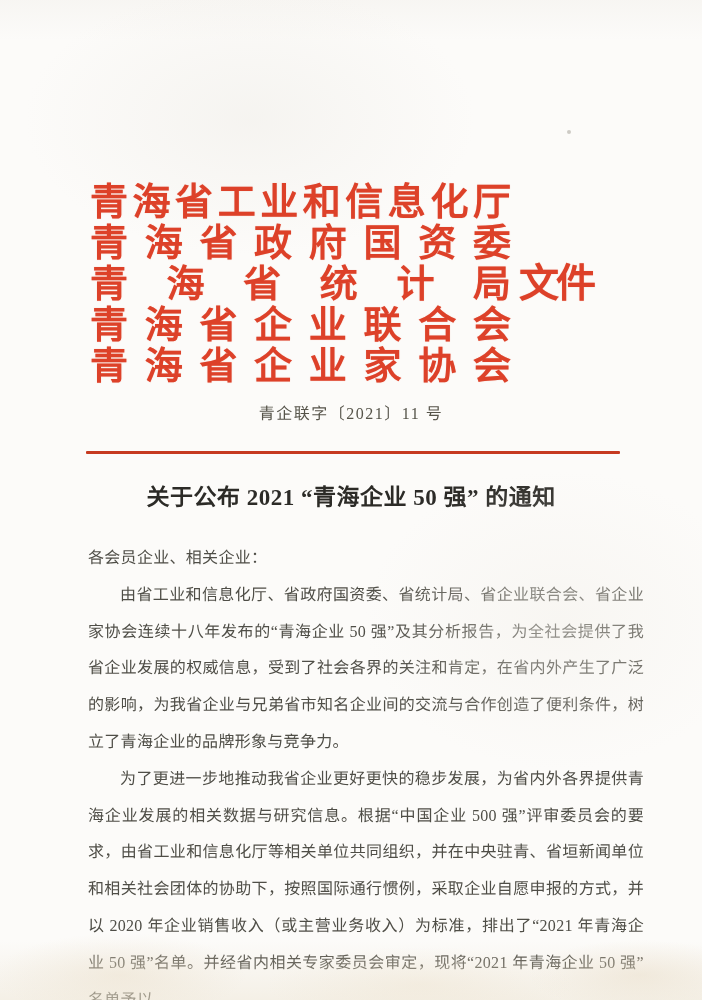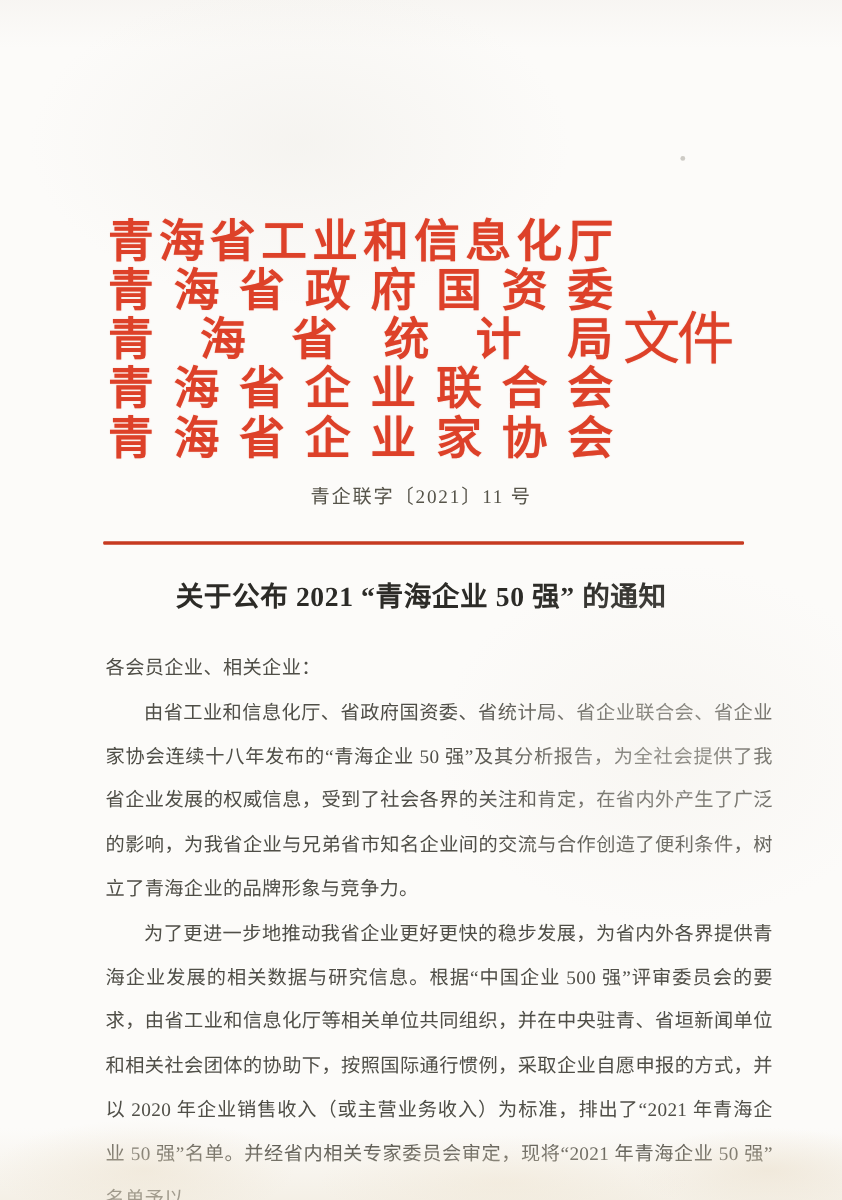--- a/index.html
+++ b/index.html
@@ -62,22 +62,22 @@
     align-items: center;
     height: 41px;
     font-size: 38px;
     font-weight: bold;
     line-height: 1;
     color: var(--accent);
     text-shadow: 0 0 1px rgba(221,65,41,.35);
     white-space: nowrap;
   }
   .doc-label {
-    font-size: 48px;
-    font-weight: normal;
+    font-size: 40px;
+    font-weight: bold;
     color: var(--accent);
     margin-left: 8px;
     letter-spacing: -3px;
     line-height: 1;
     text-shadow: 0 0 1px rgba(221,65,41,.4);
   }
 
   
   .doc-number {
     margin-top: 14px;

